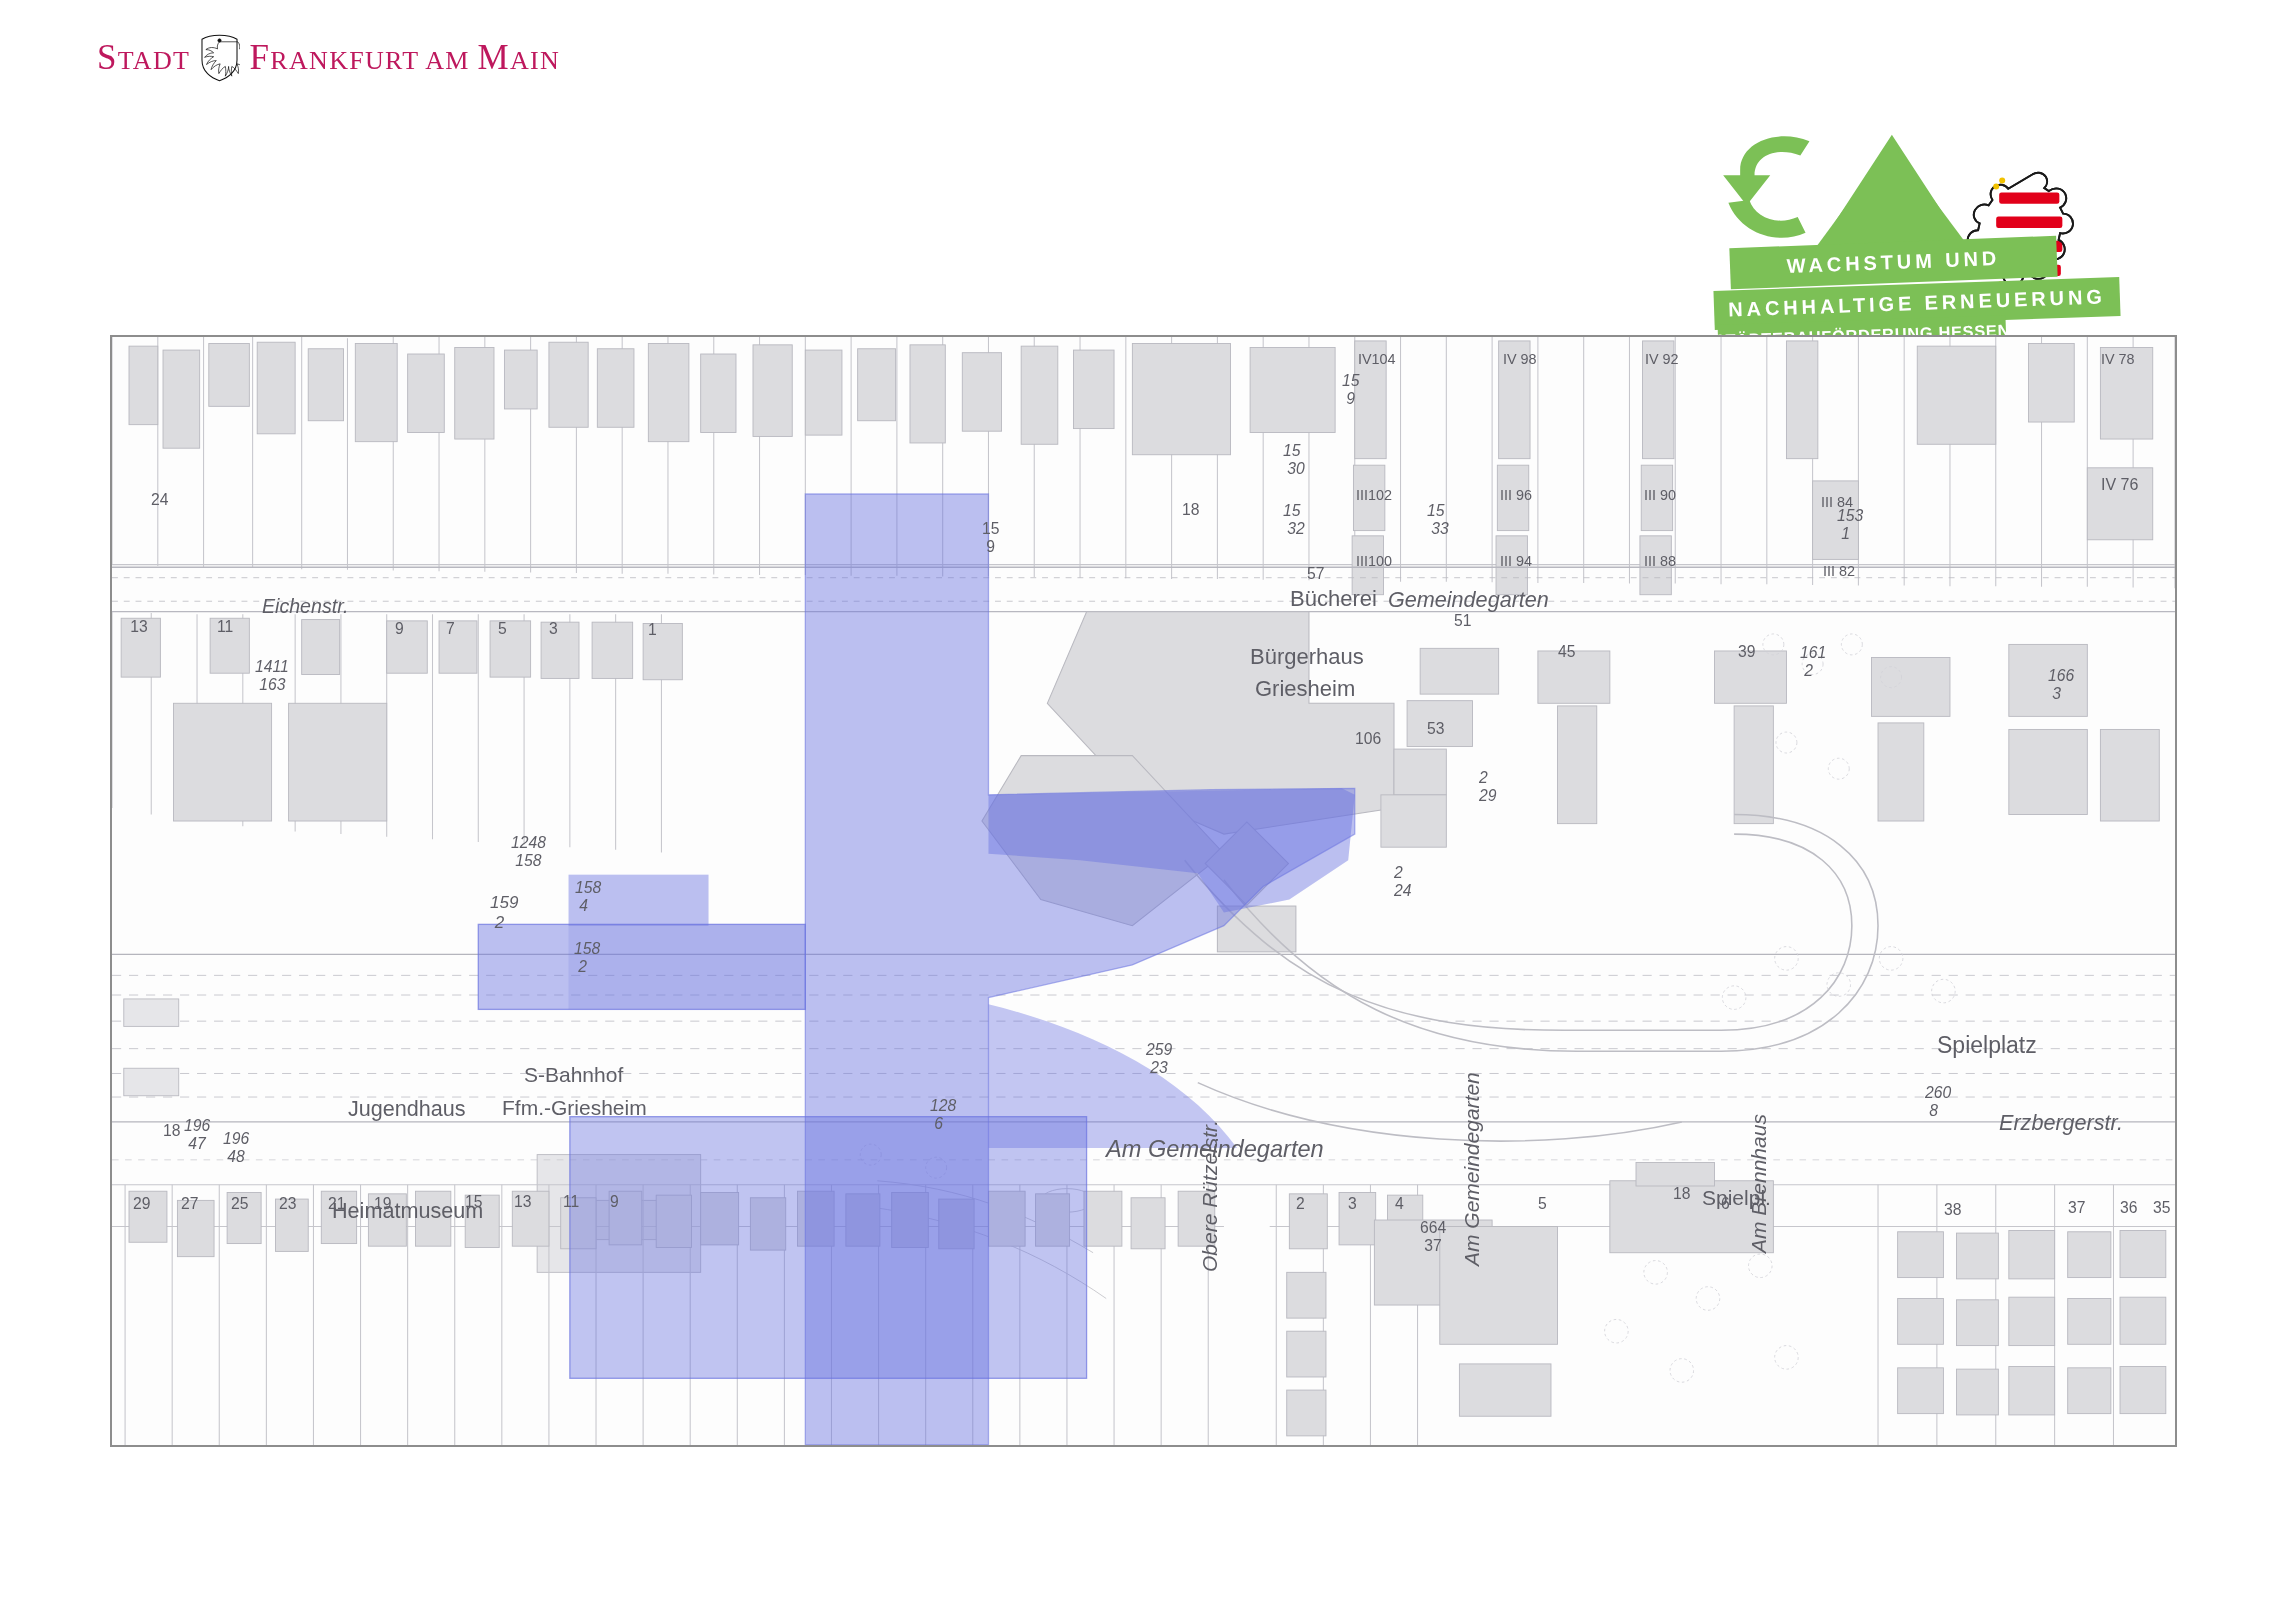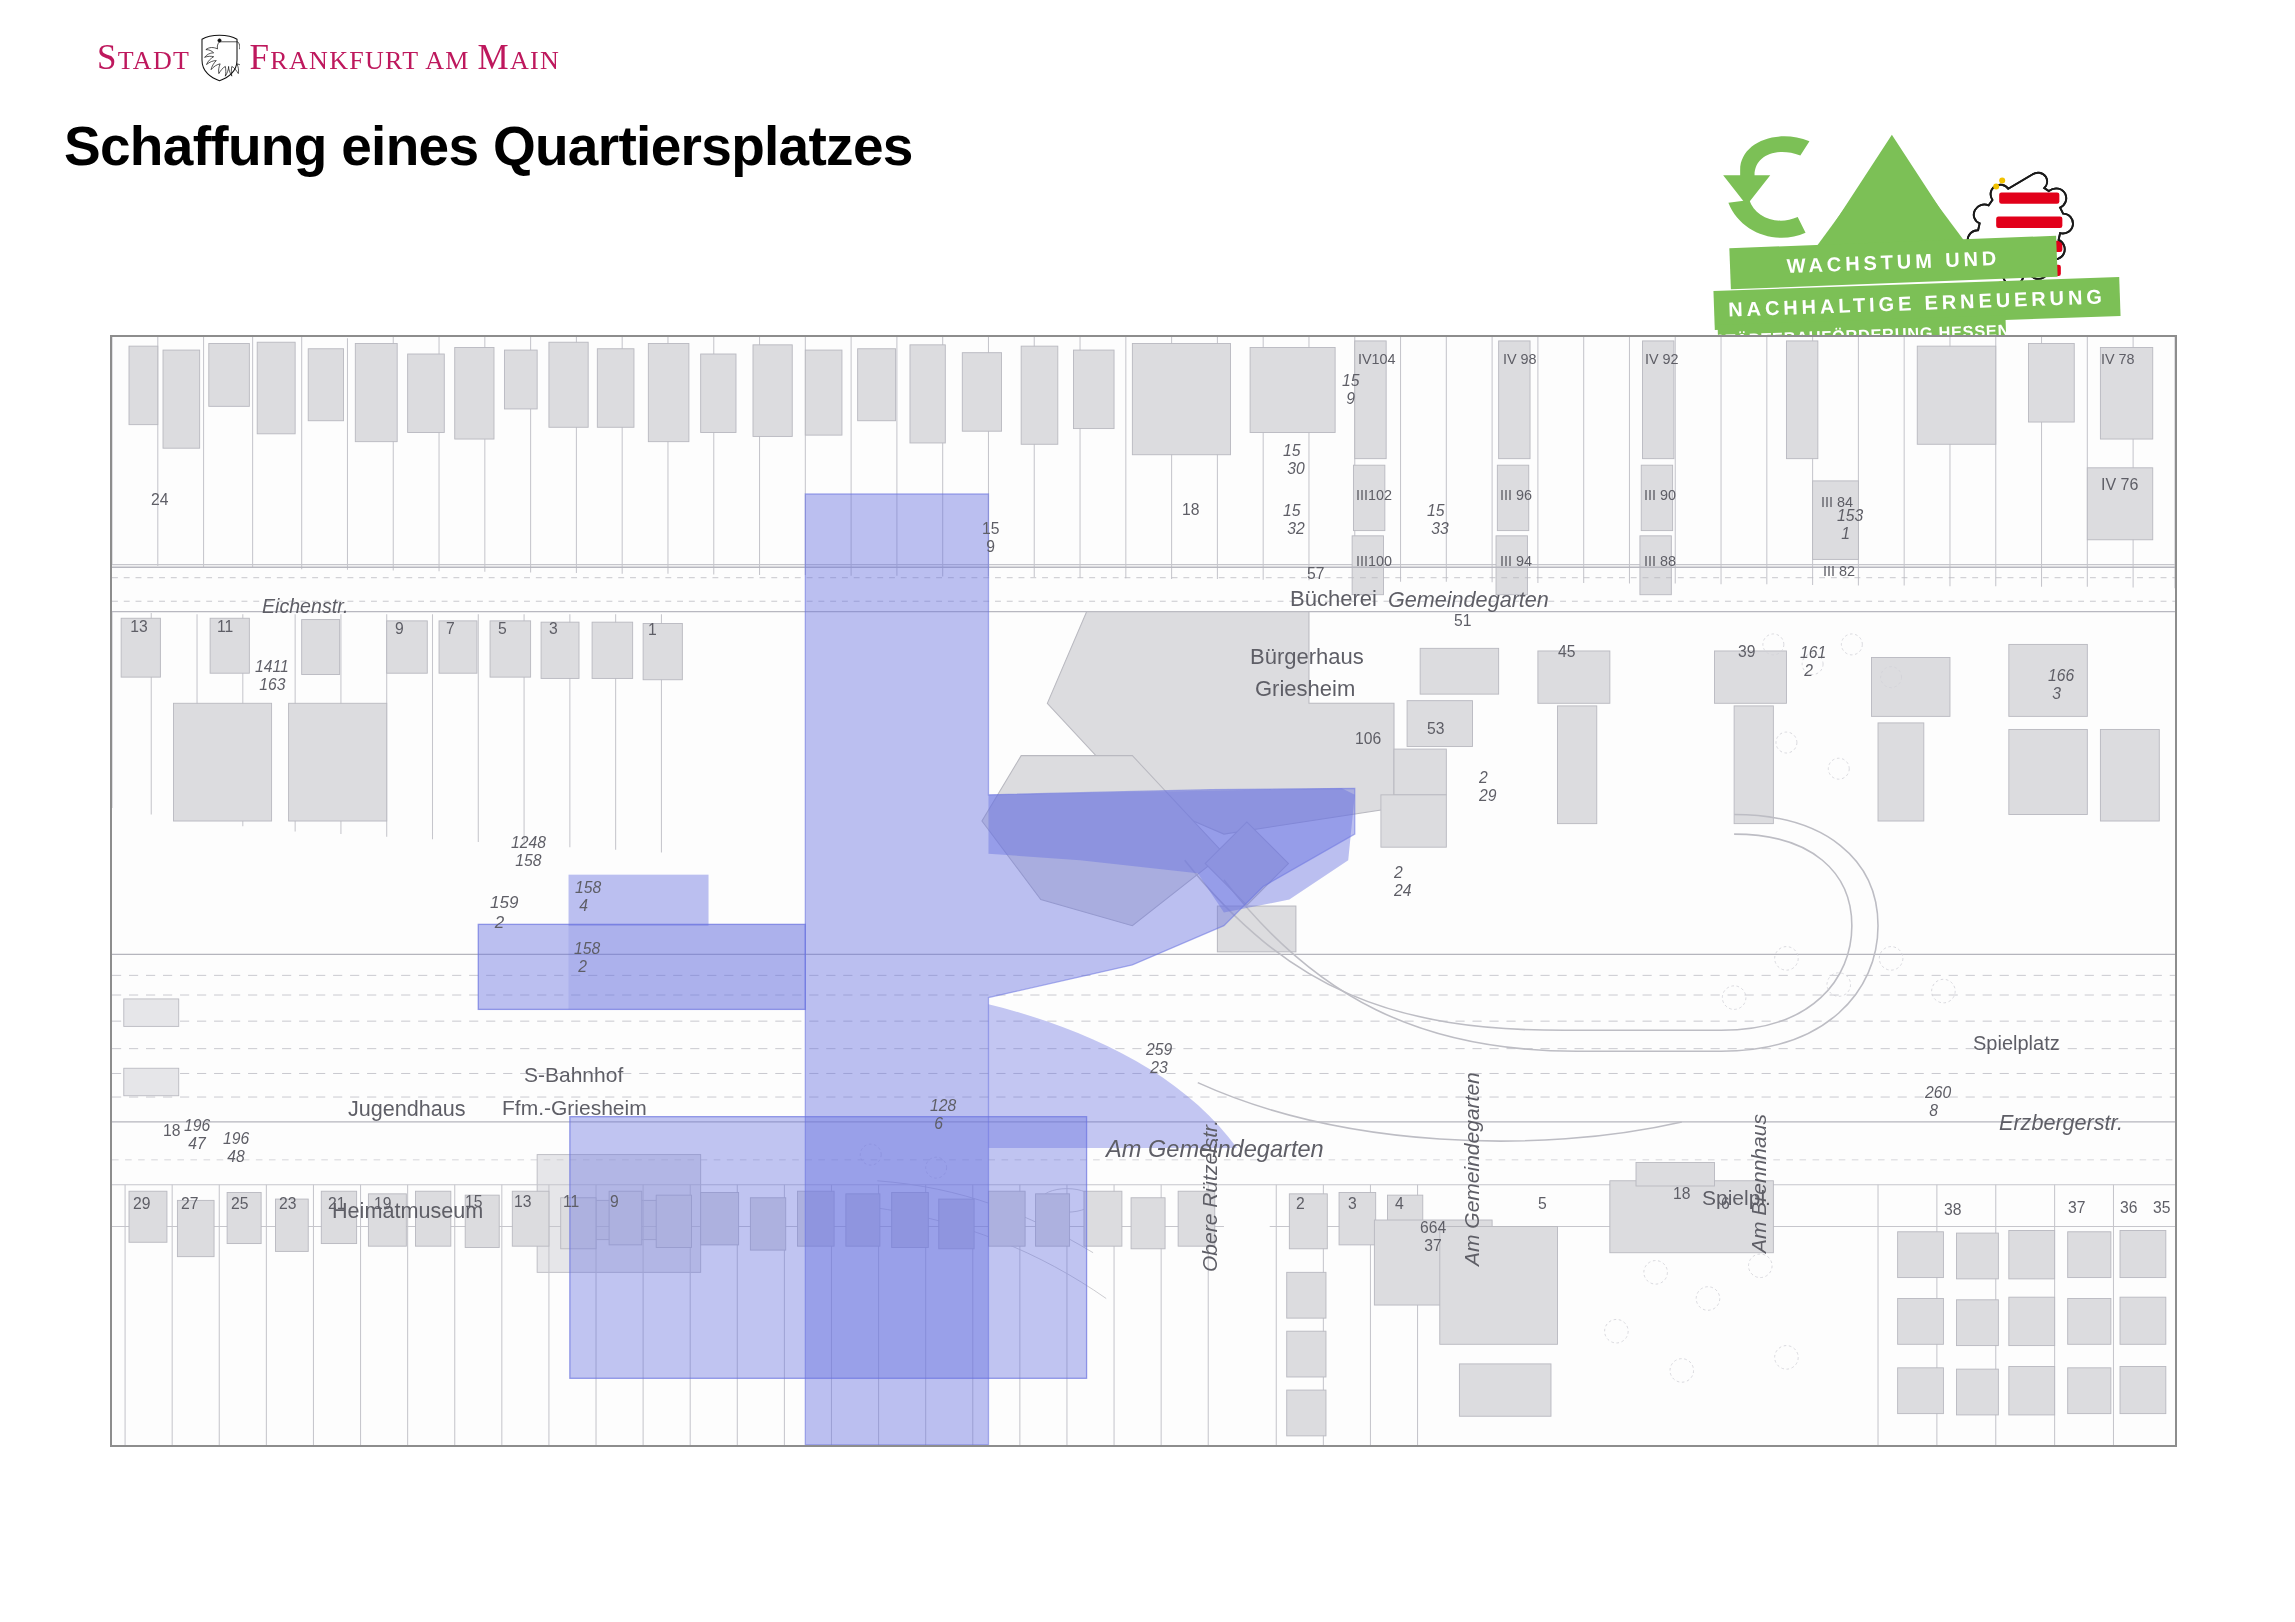--- a/index.html
+++ b/index.html
@@ -61,21 +61,20 @@
                  5 1 10 4 14 9 -1-5-4-10-8-14 5 0 10 2 15 6 -2-5-6-9-11-12 4-1 9-1 14 1 -3-4-8-7-14-7
                  3-3 7-5 12-5 -5-4-12-4-18-1 1-4 0-8-3-11z"></path>
         <circle cx="31" cy="10" r="2.5" fill="#111"></circle>
       </g>
     </svg>
     <span class="word">
       <span class="cap">F</span>RANKFURT AM <span class="cap">M</span>AIN</span>
   </div>
 
   <div id="title-block">
-    <p id="maintitle">Schaffung eines Quartiersplatzes</p>
   </div>
 
   <div id="program-logo">
     <svg width="497" height="262" viewBox="0 0 760 400">
 
       <g fill="#7cc056">
         <path d="M40 70 C40 28 96 6 146 26 L132 48 C96 34 62 48 62 78 L86 78 L50 124 L14 78 L40 78 Z"></path>
         <path d="M22 120 C40 166 96 186 140 166 L128 142 C96 156 62 142 54 116 Z"></path>
       </g>
 
@@ -389,21 +388,21 @@
   <span class="mlabel" style="left:1348px;top:929px;font-size:21px;transform:rotate(-90deg);transform-origin:left top;">Am Gemeindegarten</span>
   <span class="mlabel" style="left:1635px;top:916px;font-size:21px;transform:rotate(-90deg);transform-origin:left top;">Am Brennhaus</span>
 
   <span class="plabel" style="left:1178px;top:249px;font-size:22px;">Bücherei</span>
   <span class="plabel" style="left:1138px;top:307px;font-size:22px;">Bürgerhaus</span>
   <span class="plabel" style="left:1143px;top:339px;font-size:22px;">Griesheim</span>
   <span class="plabel" style="left:412px;top:726px;font-size:21px;">S-Bahnhof</span>
   <span class="plabel" style="left:390px;top:759px;font-size:21px;">Ffm.-Griesheim</span>
   <span class="plabel" style="left:236px;top:759px;font-size:21.6px;">Jugendhaus</span>
   <span class="plabel" style="left:220px;top:861px;font-size:21.6px;">Heimatmuseum</span>
-  <span class="plabel" style="left:1825px;top:695px;font-size:20px;margin-left:36px;">Spielplatz</span>
+  <span class="plabel" style="left:1825px;top:695px;font-size:23px;">Spielplatz</span>
   <span class="plabel" style="left:1590px;top:849px;font-size:21px;">Spielpl.</span>
 
   <span class="plabel" style="left:1246px;top:14.4px;font-size:14.4px;">IV104</span>
   <span class="plabel" style="left:1244px;top:150px;font-size:14.4px;">III102</span>
   <span class="plabel" style="left:1244px;top:216px;font-size:14.4px;">III100</span>
   <span class="plabel" style="left:1391px;top:14.4px;font-size:14.4px;">IV 98</span>
   <span class="plabel" style="left:1388px;top:150px;font-size:14.4px;">III 96</span>
   <span class="plabel" style="left:1388px;top:216px;font-size:14.4px;">III 94</span>
   <span class="plabel" style="left:1533px;top:14.4px;font-size:14.4px;">IV 92</span>
   <span class="plabel" style="left:1532px;top:150px;font-size:14.4px;">III 90</span>

